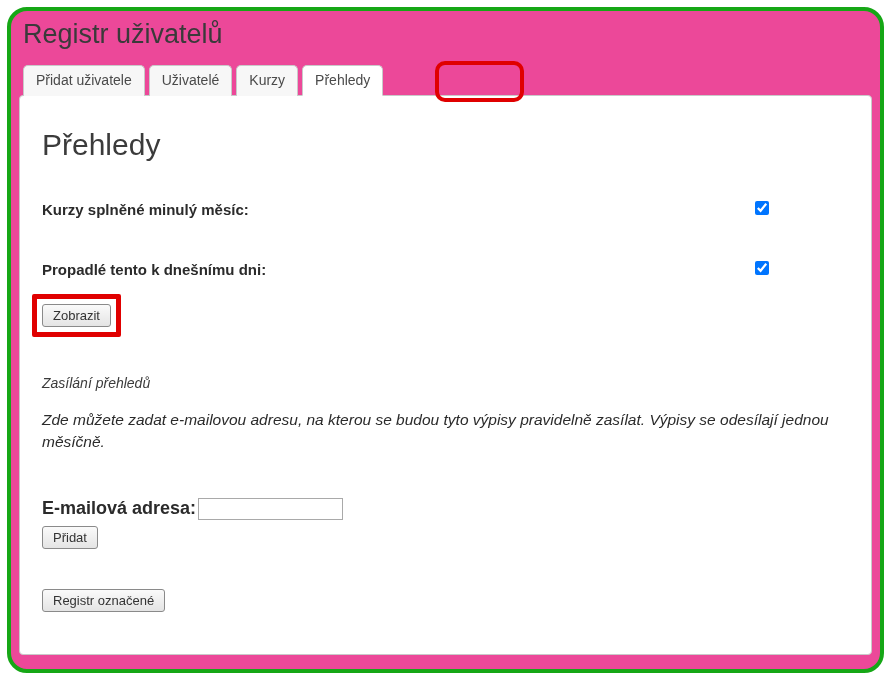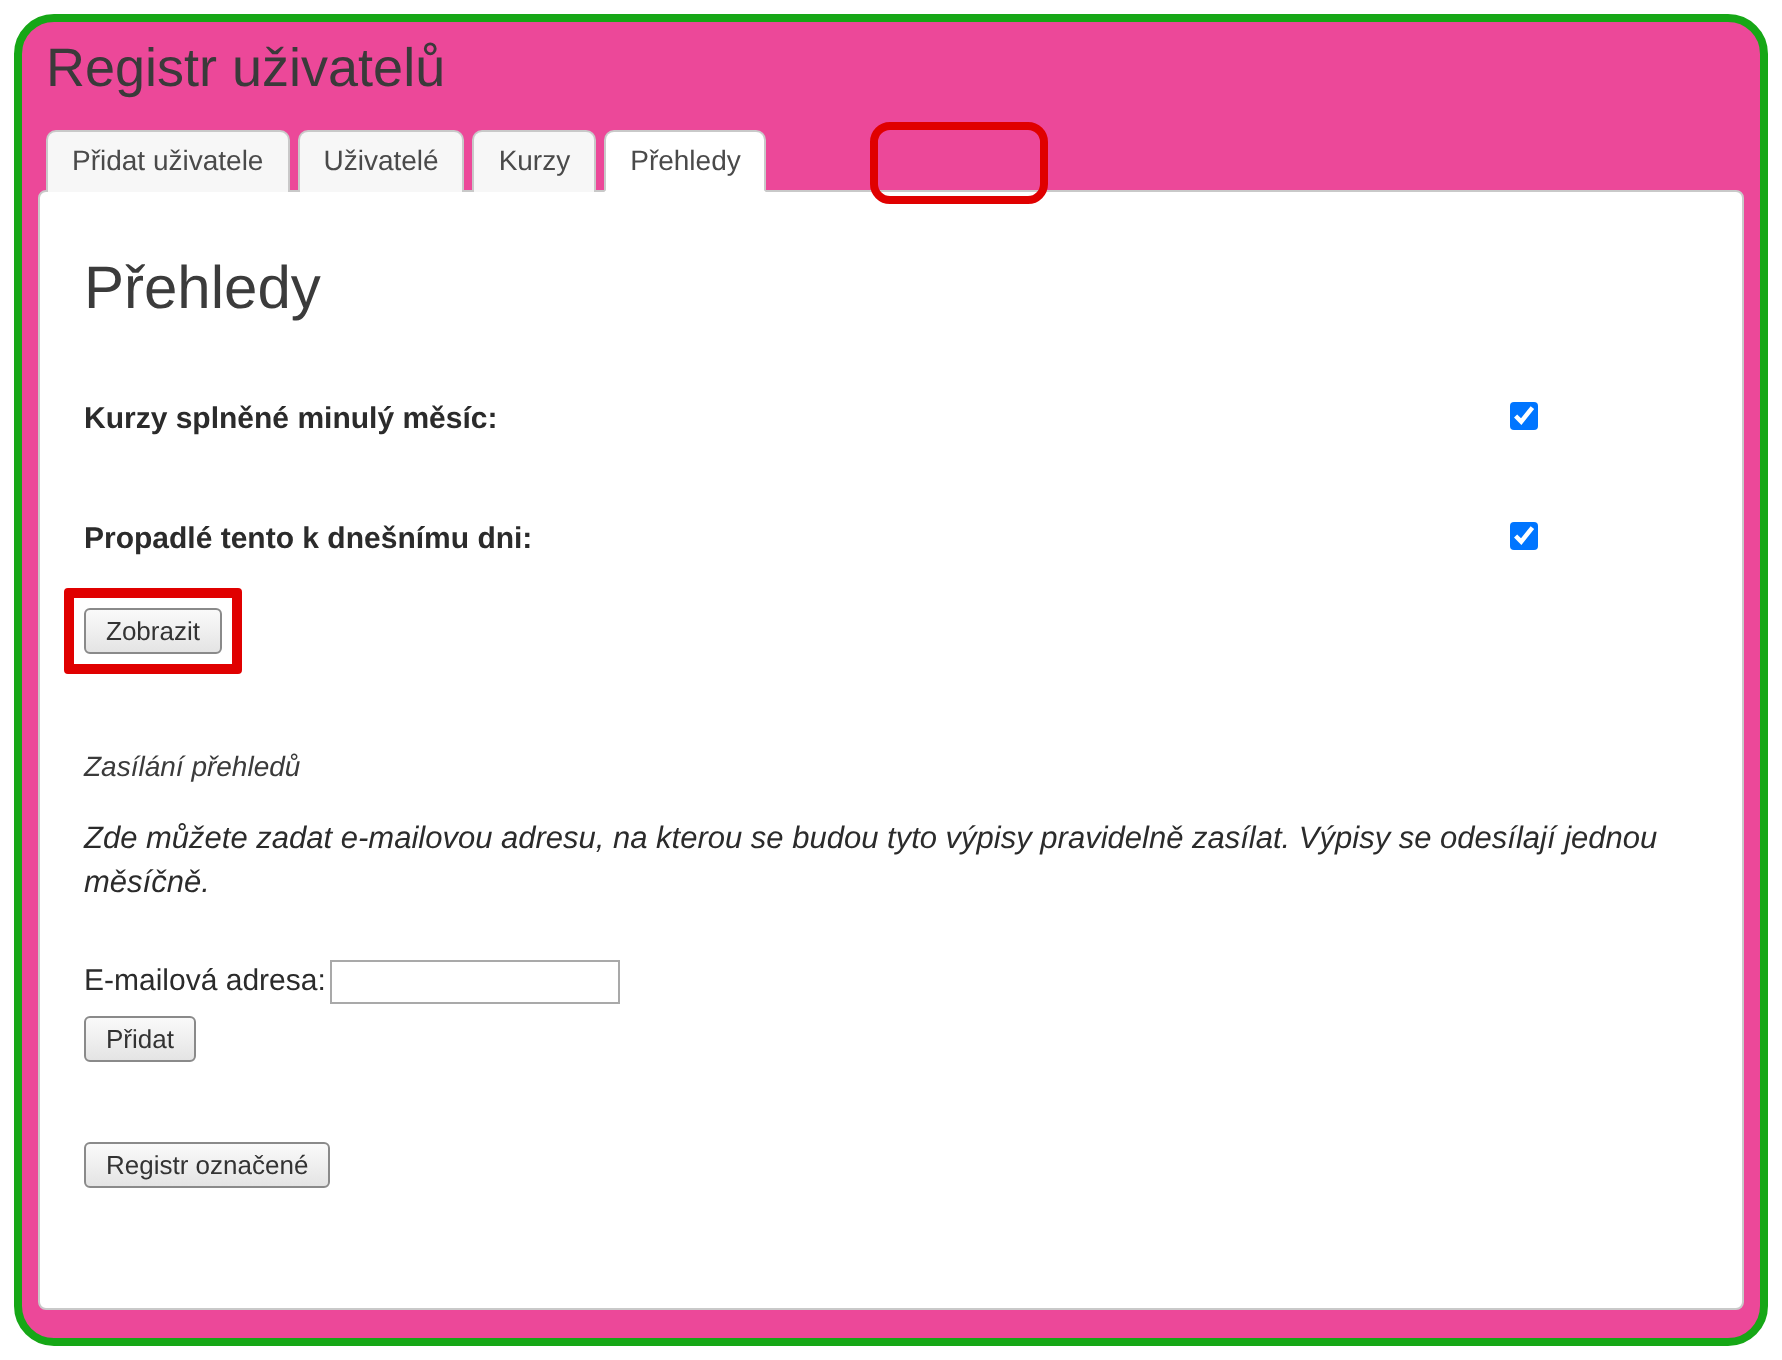--- a/index.html
+++ b/index.html
@@ -130,32 +130,32 @@
     color: #3b3b3b;
     font-weight: 400;
     margin-top: 28px;
     margin-bottom: 18px;
   }
   .desc {
     font-style: italic;
     font-size: 15.5px;
     color: #2b2b2b;
     line-height: 1.45;
-    margin-bottom: 26px;
+    margin-bottom: 44px;
     max-width: 800px;
   }
   .email-row {
     display: flex;
     align-items: center;
     gap: 2px;
     margin-bottom: 6px;
   }
   .email-label {
-    font-weight: 400;
-    font-size: 15px;
+    font-weight: 700;
+    font-size: 18px;
     color: #2b2b2b;
   }
   .email-input {
     border: 1px solid #a9a9a9;
     height: 22px;
     width: 145px;
     padding: 1px 4px;
     font-family: inherit;
     font-size: 13px;
   }

